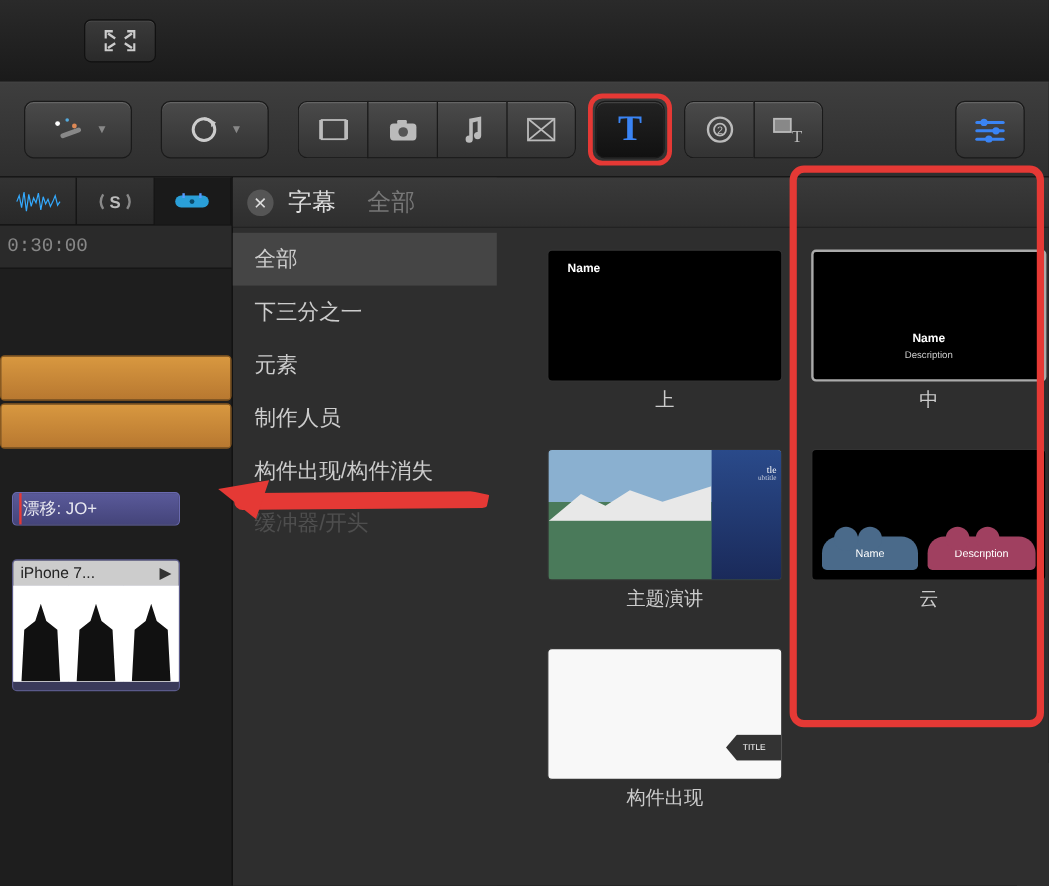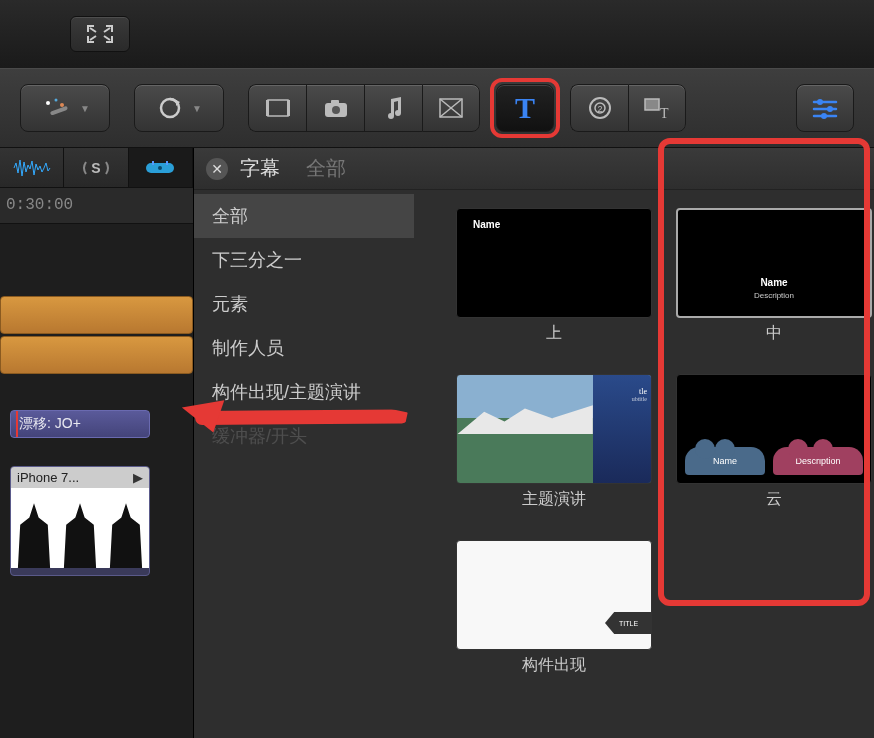--- a/index.html
+++ b/index.html
@@ -541,21 +541,21 @@
       </div>
       <span class="browser-title">字幕</span>
       <span class="browser-subtitle">全部</span>
     </div>
 
     <div class="sidebar-list">
       <div class="list-item selected">全部</div>
       <div class="list-item">下三分之一</div>
       <div class="list-item">元素</div>
       <div class="list-item">制作人员</div>
-      <div class="list-item">构件出现/主题演讲</div>
+      <div class="list-item">构件出现/构件消失</div>
       <div class="list-item" style="opacity:0.2">缓冲器/开头</div>
 
       <svg class="red-arrow" width="230" height="60">
           <path d="M225 5 L30 48" stroke="#e53935" stroke-width="14" stroke-linecap="round"></path>
           <path d="M8 42 L48 26 L44 60 Z" fill="#e53935"></path>
         </svg>
     </div>
 
     <div class="title-grid">
       <div class="grid-annotation"></div>

